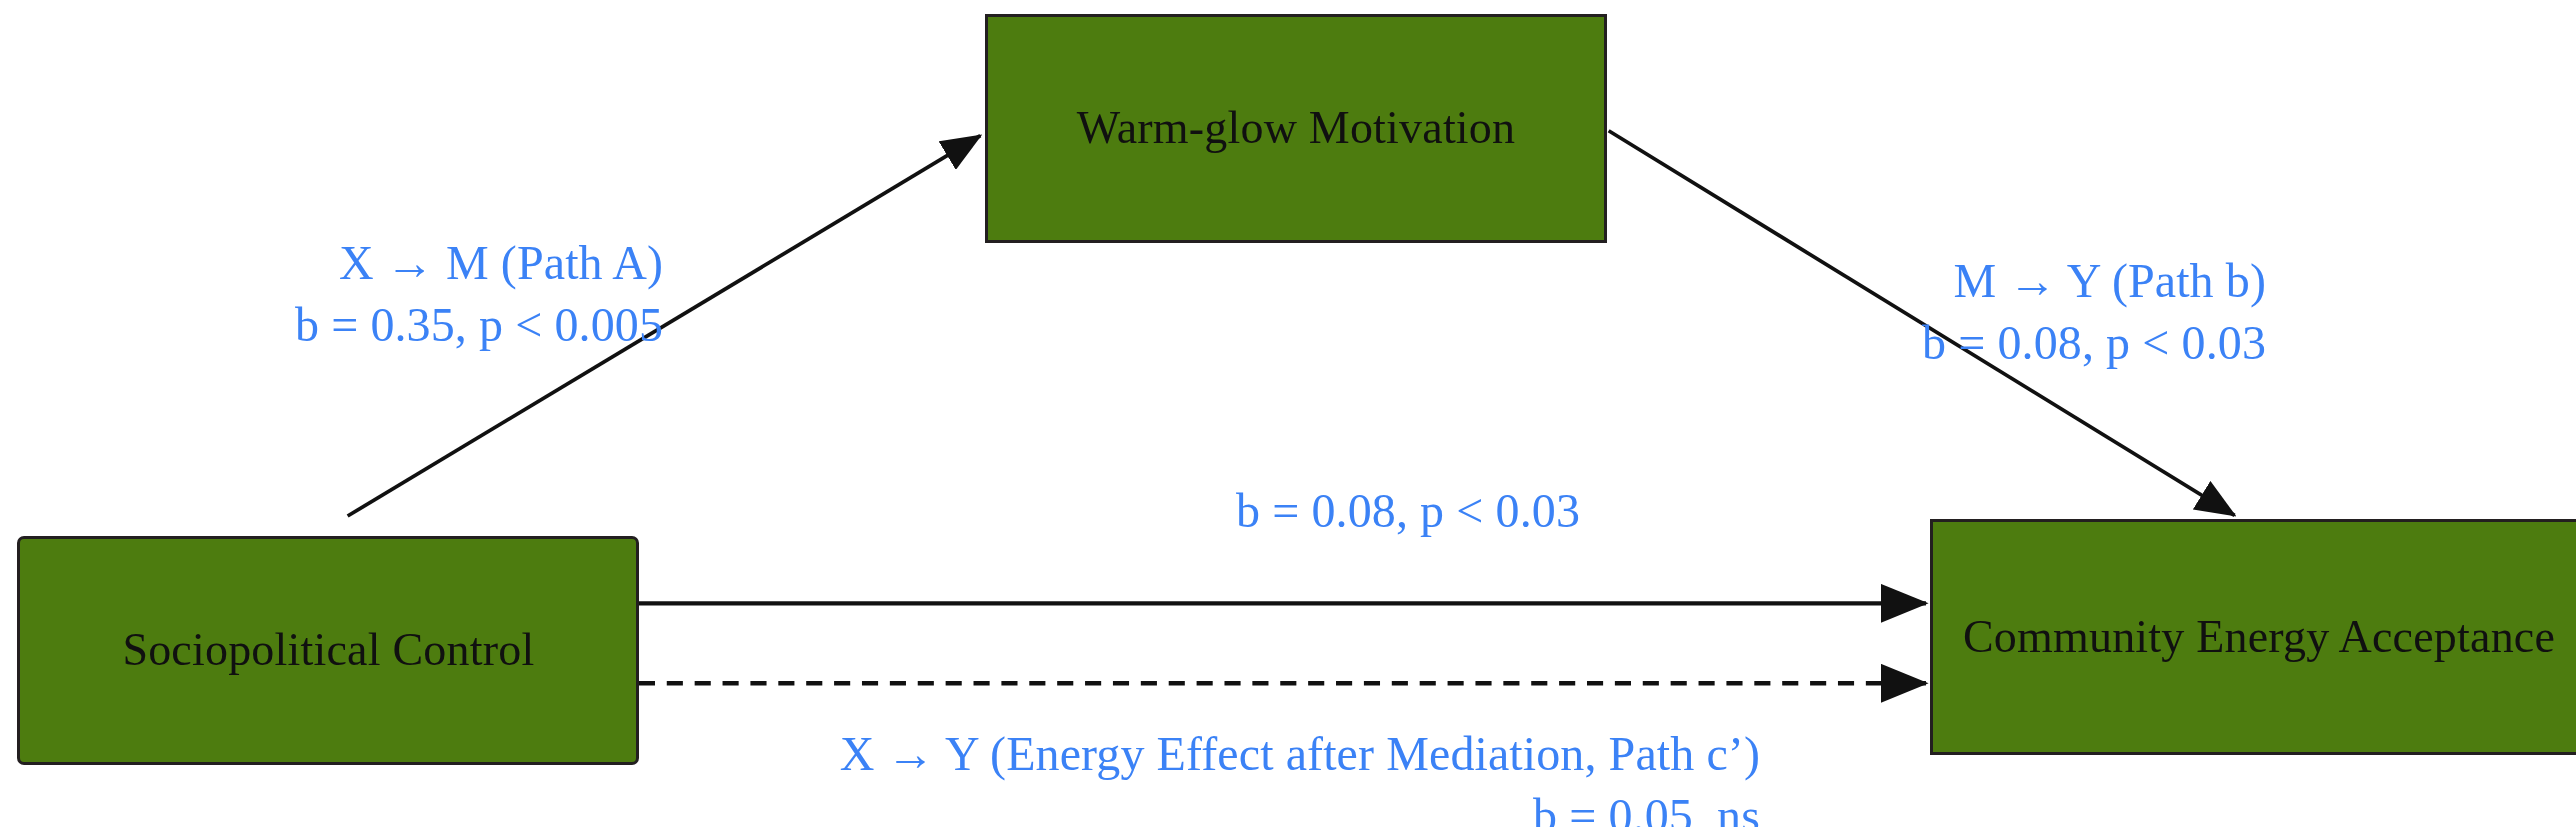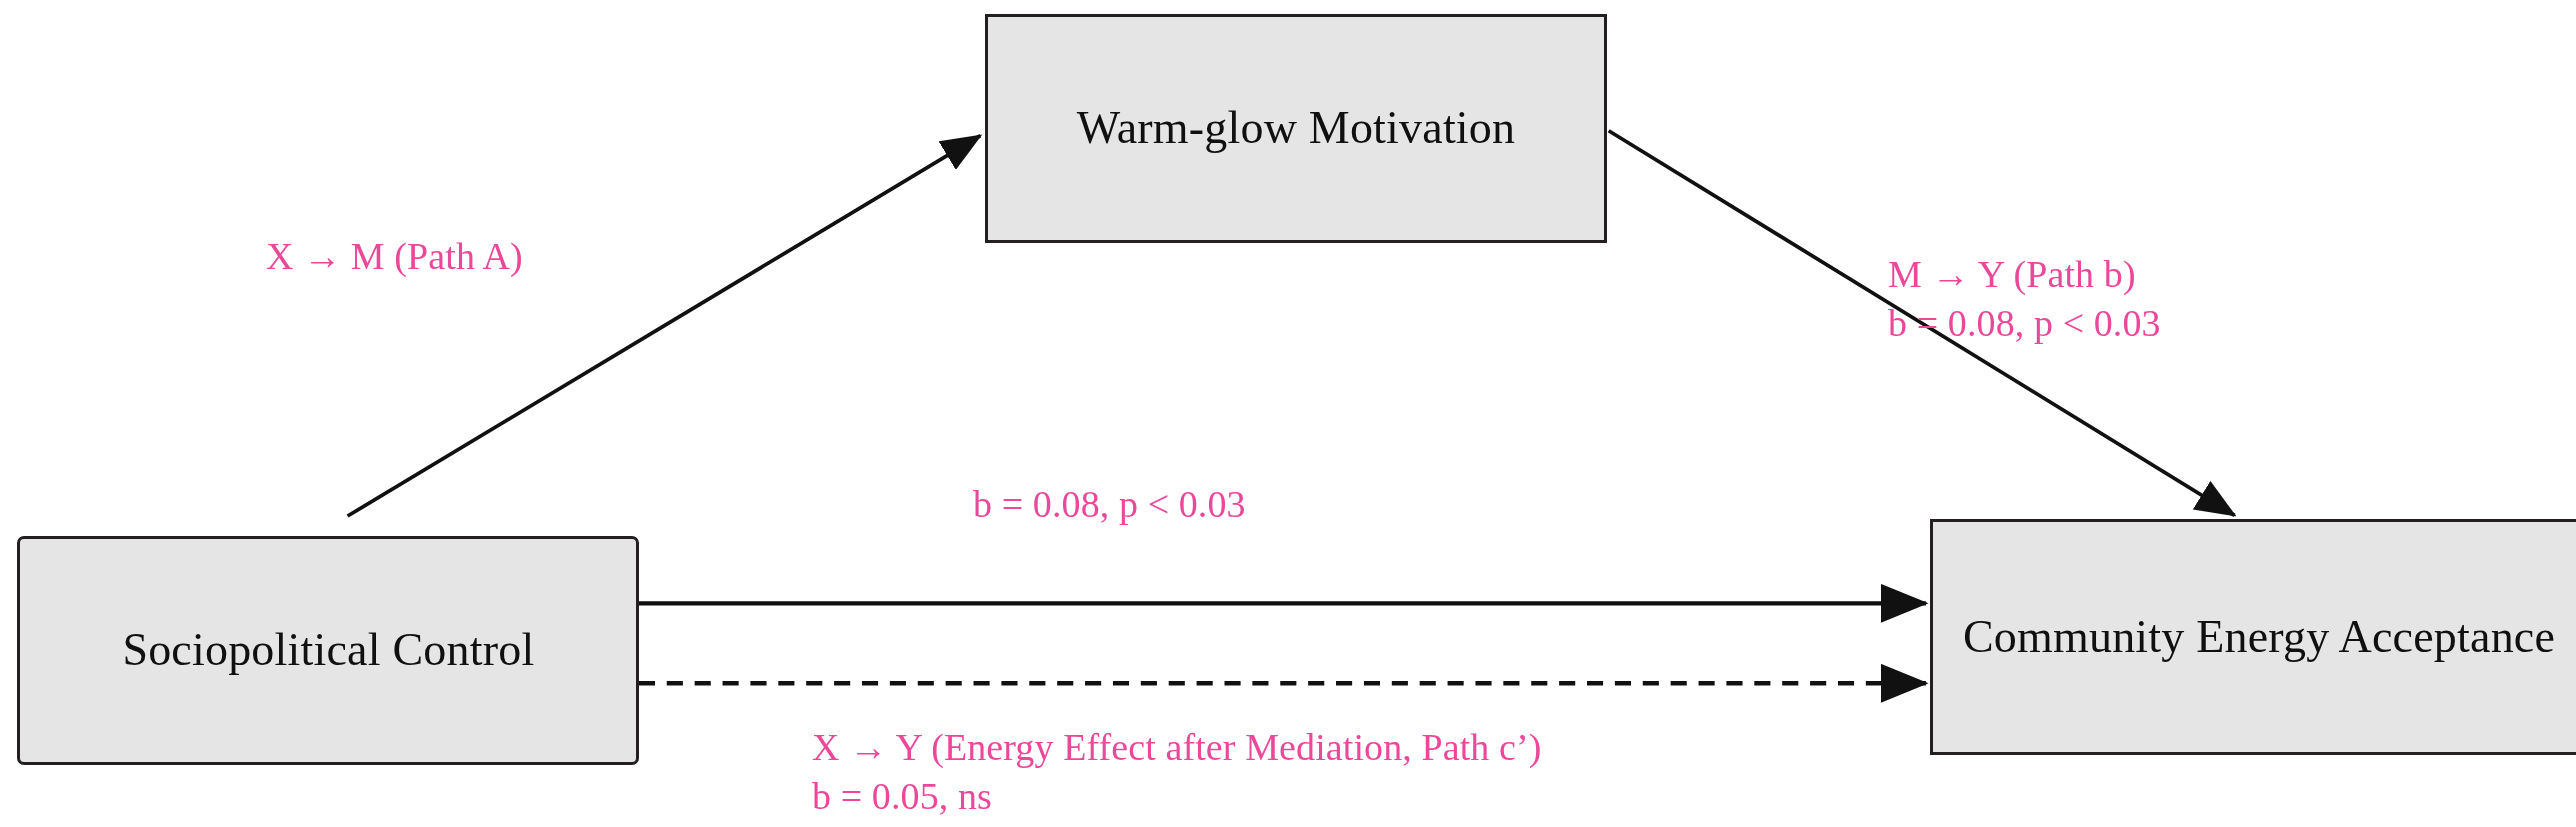--- a/index.html
+++ b/index.html
@@ -20,41 +20,41 @@
     position: absolute;
     left: 0;
     top: 0;
     width: 2576px;
     height: 827px;
   }
   .node-box {
     position: absolute;
     box-sizing: border-box;
     border: 3.1px solid #231f20;
-    background: #e5e5e5;
+    background: #4d7c0f;
     display: flex;
     align-items: center;
     justify-content: center;
     text-align: left;
   }
   .node-label {
     font-family: "Liberation Serif", "DejaVu Serif", serif;
     font-size: 46px;
     line-height: 1.18;
     color: #101010;
     letter-spacing: 0.2px;
     padding: 0 15px;
   }
   .path-label {
     position: absolute;
     font-family: "Liberation Serif", "DejaVu Serif", serif;
-    font-size: 38px;
+    font-size: 48px;
     line-height: 1.30;
-    color: #ec4899;
-    text-align: left;
+    color: #3b82f6;
+    text-align: right;
     white-space: nowrap;
     letter-spacing: 0.1px;
   }
   .path-label .lbl-line {
     display: block;
   }
   .ital {
   }
 </style>
 </head>
@@ -88,20 +88,21 @@
 
   <div class="node-box" style="left:1930px; top:519px; width:658px; height:236px;">
     <span class="node-label">
       <span class="lbl-line">Community Energy</span>
       <span class="lbl-line">Acceptance</span>
     </span>
   </div>
 
   <div class="path-label" style="left:266px; top:232px; width:397px;">
     <span class="lbl-line">X → M (Path A)</span>
+    <span class="lbl-line">b = 0.35, p &lt; 0.005</span>
   </div>
 
   <div class="path-label" style="left:1888px; top:250px; width:378px;">
     <span class="lbl-line">M → Y (Path b)</span>
     <span class="lbl-line">b = 0.08, p &lt; 0.03</span>
   </div>
 
   <div class="path-label" style="left:973px; top:480px; width:607px;">
     <span class="lbl-line">b = 0.08, p &lt; 0.03</span>
   </div>

